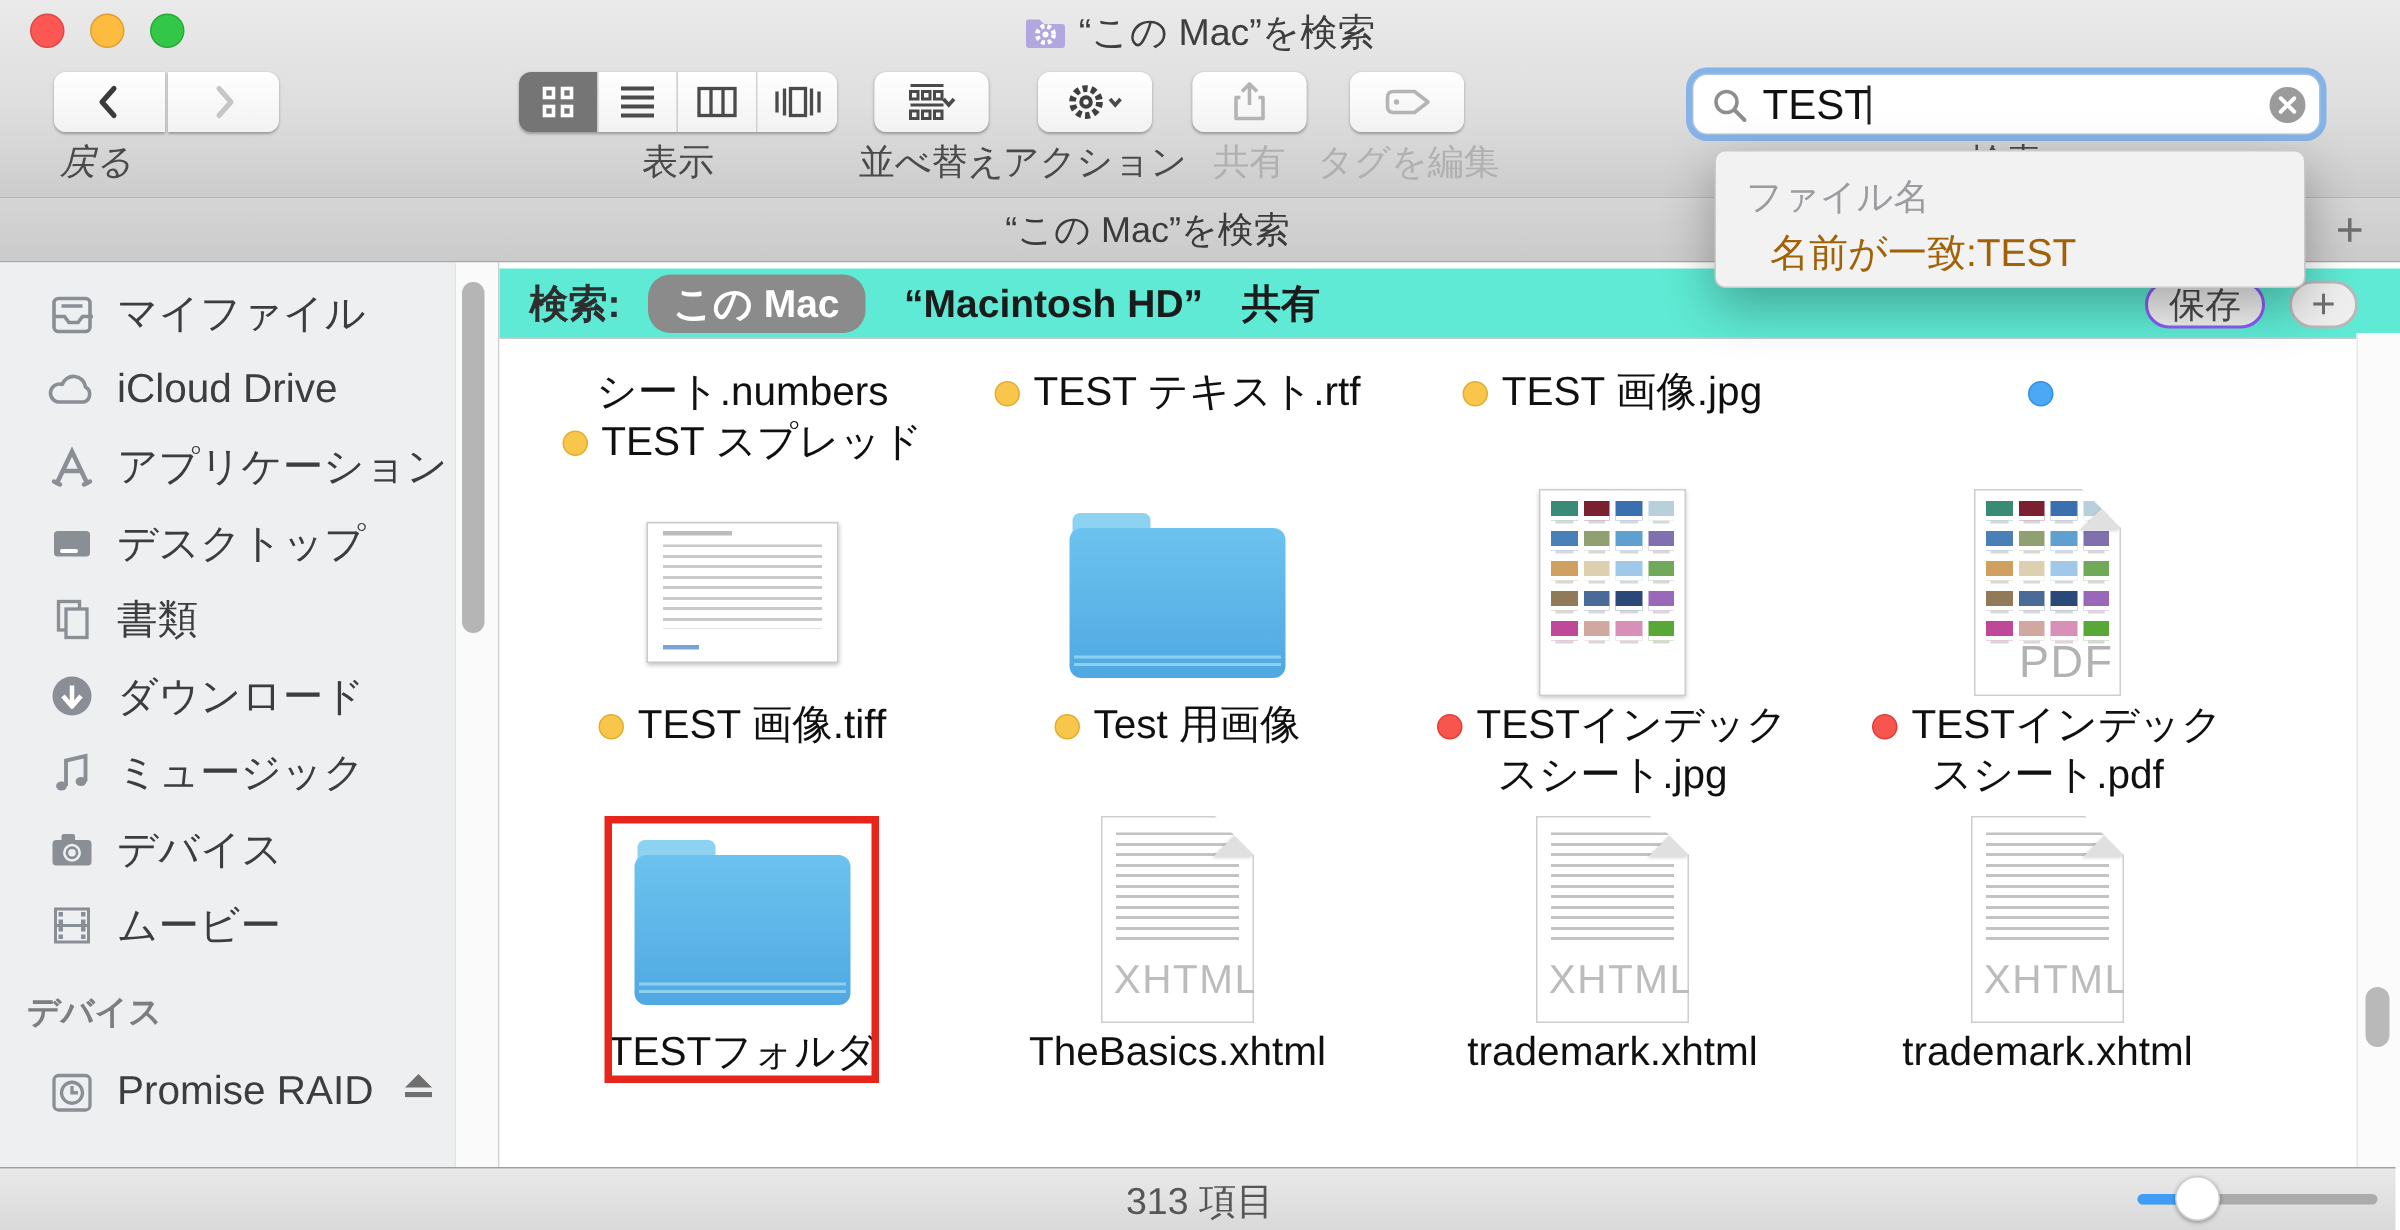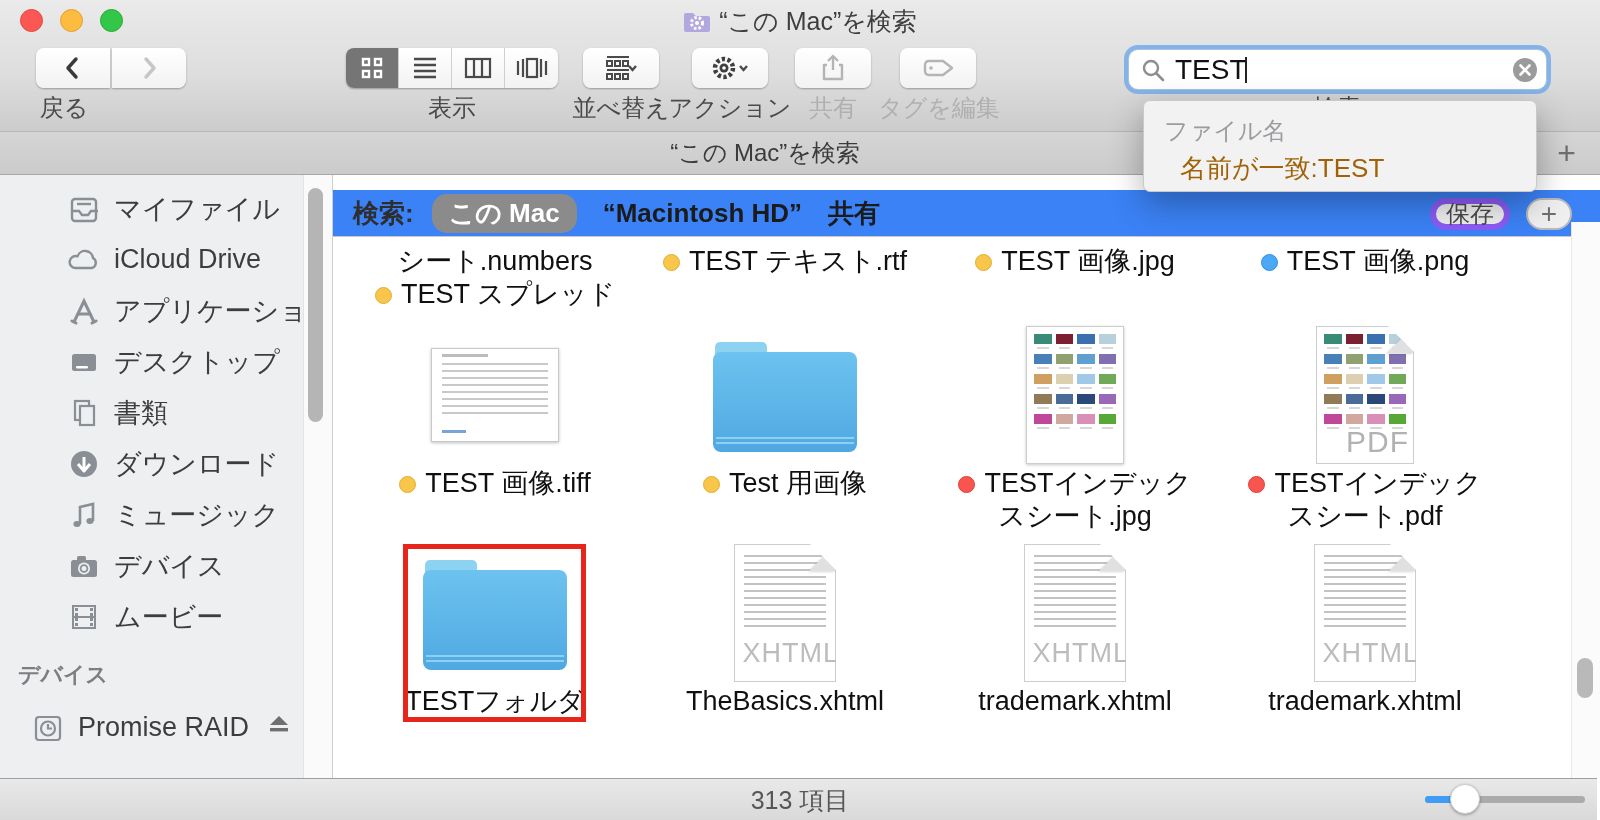--- a/index.html
+++ b/index.html
@@ -67,35 +67,35 @@
   .sb-gutter { position:absolute; left:303px; top:0; width:29px; height:603px;
     background:#fafafa; border-left:1px solid #e3e3e3; }
   .sb-thumb { position:absolute; left:308px; top:13px; width:15px; height:234px;
     background:#b5b5b5; border-radius:8px; }
   .sb-h { margin:18px 0 0 18px; font-size:22px; font-weight:bold; color:#7d7d82; height:28px; }
   .sb-h.second { margin-top:18px; }
   .sb-item { display:flex; align-items:center; height:51px; padding-left:30px; }
   .sb-item .sic { width:36px; height:36px; flex:0 0 36px; display:flex;
     align-items:center; justify-content:center; }
   .sb-item .sb-txt { margin-left:12px; font-size:27px; color:#3d3d3d; white-space:nowrap; }
-  .sb-list { margin-top:8px;padding-left:36px; }
+  .sb-list { margin-top:8px; }
   .sb-raid { margin-top:14px; position:relative; }
   .eject { position:absolute; right:42px; top:12px; }
 
   
   .workspace { position:absolute; left:333px; top:175px; width:1267px; height:603px;
     background:#fff; }
-  .scopebar { position:absolute; left:0; top:15px; width:1267px; height:47px;
-    background:#3b82f6; border-bottom:1px solid #c9c9c9; display:flex; align-items:center; }
+  .scopebar { position:absolute; left:0; top:4px; width:1267px; height:47px;
+    background:#5eead4; border-bottom:1px solid #c9c9c9; display:flex; align-items:center; }
   .scope-prefix { margin-left:20px; font-size:26px; font-weight:bold; color:#2e2e2e; }
   .scope-pill { margin-left:18px; background:#8b8b8b; color:#fff; font-size:26px;
     font-weight:bold; border-radius:15px; padding:2px 17px; }
   .scope-plain { margin-left:26px; font-size:26px; font-weight:bold; color:#1b1b1b; }
   .save-btn { position:absolute; right:90px; top:8px; width:80px; height:32px;
-    border:6px solid #8b5cf6; border-radius:16px; background:#efefef;
+    border:2px solid #8b5cf6; border-radius:16px; background:#efefef;
     display:flex; align-items:center; justify-content:center; font-size:24px; color:#4a4a4a; }
   .addscope-btn { position:absolute; right:28px; top:8px; width:46px; height:32px;
     border:2px solid #b9b9b9; border-radius:16px; background:#efefef;
     display:flex; align-items:center; justify-content:center; font-size:28px; color:#6f6f6f; }
 
   .ws-gutter { position:absolute; right:0; top:47px; width:29px; height:556px;
     background:#fbfbfb; border-left:1px solid #e8e8e8; }
   .ws-thumb { position:absolute; right:7px; top:483px; width:16px; height:40px;
     background:#b9b9b9; border-radius:8px; }
 
@@ -189,21 +189,21 @@
     <div class="tb-btn" style="left:36px; top:48px; width:74px; border-radius:8px 0 0 8px;">
       <svg width="32" height="32" viewBox="0 0 32 32">
         <polyline points="19,7 11,16 19,25" fill="none" stroke="#3a3a3a" stroke-width="3.4" stroke-linecap="round" stroke-linejoin="round"></polyline>
       </svg>
     </div>
     <div class="tb-btn" style="left:112px; top:48px; width:74px; border-radius:0 8px 8px 0;">
       <svg width="32" height="32" viewBox="0 0 32 32">
         <polyline points="13,7 21,16 13,25" fill="none" stroke="#c6c6c6" stroke-width="3.4" stroke-linecap="round" stroke-linejoin="round"></polyline>
       </svg>
     </div>
-    <div class="tb-label" style="left:64px;">戻る</div>
+    <div class="tb-label" style="left:64px;font-style:italic;">戻る</div>
 
     <div class="seg-wrap">
       <div class="seg sel">
         <svg width="26" height="26" viewBox="0 0 26 26">
           <g fill="none" stroke="#fff" stroke-width="2.4">
             <rect x="4" y="4" width="6" height="6"></rect>
               <rect x="16" y="4" width="6" height="6"></rect>
             <rect x="4" y="16" width="6" height="6"></rect>
               <rect x="16" y="16" width="6" height="6"></rect>
           </g>
@@ -474,21 +474,21 @@
           <div><span class="dot dot-yellow"></span><span>TEST テキスト.rtf</span></div>
         </div>
     </div>
     <div class="item c3 r1">
       <div class="label">
           <div><span class="dot dot-yellow"></span><span>TEST 画像.jpg</span></div>
         </div>
     </div>
     <div class="item c4 r1">
       <div class="label">
-          <div><span class="dot dot-blue"></span><span>TEST 画像.png</span></div>
+          <div><span class="dot dot-blue"></span></div>
         </div>
     </div>
 
     <div class="item c1 r2">
       <div class="icon-box">
         <div class="tiff-thumb">
           <div class="tiff-head"></div>
             <div class="tiff-lines"></div>
             <div class="tiff-link"></div>
         </div>

